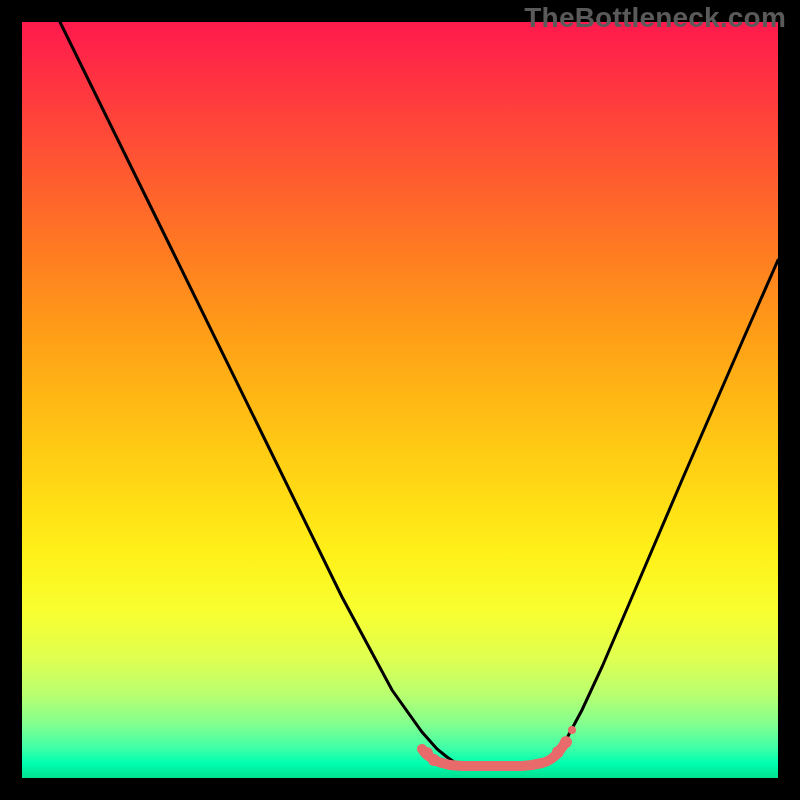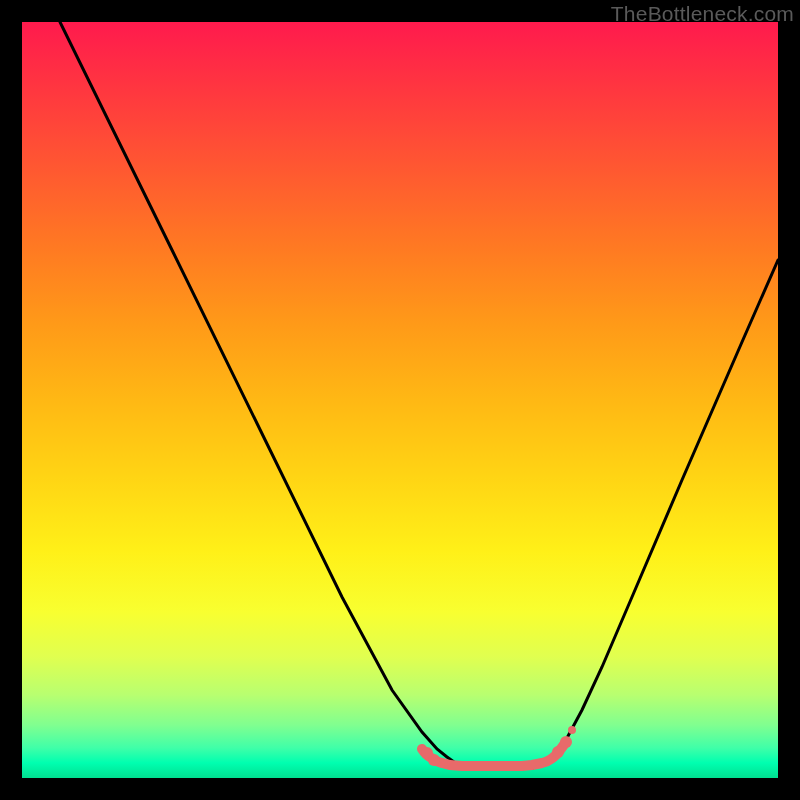--- a/index.html
+++ b/index.html
@@ -38,24 +38,24 @@
       #b8ff70 89%,
       #80ff90 93%,
       #40ffa8 96%,
       #00ffb0 98%,
       #00e090 100%
     );
   }
   .watermark {
     position: absolute;
     top: 2px;
-    right: 6px;
+    right: 14px;
     font-family: Arial, Helvetica, sans-serif;
-    font-size: 21px;
-    font-weight: 400;
+    font-size: 28px;
+    font-weight: 700;
     color: #5a5a5a;
     letter-spacing: 0.2px;
   }
   svg.curve {
     position: absolute;
     left: 0;
     top: 0;
     width: 756px;
     height: 756px;
   }

